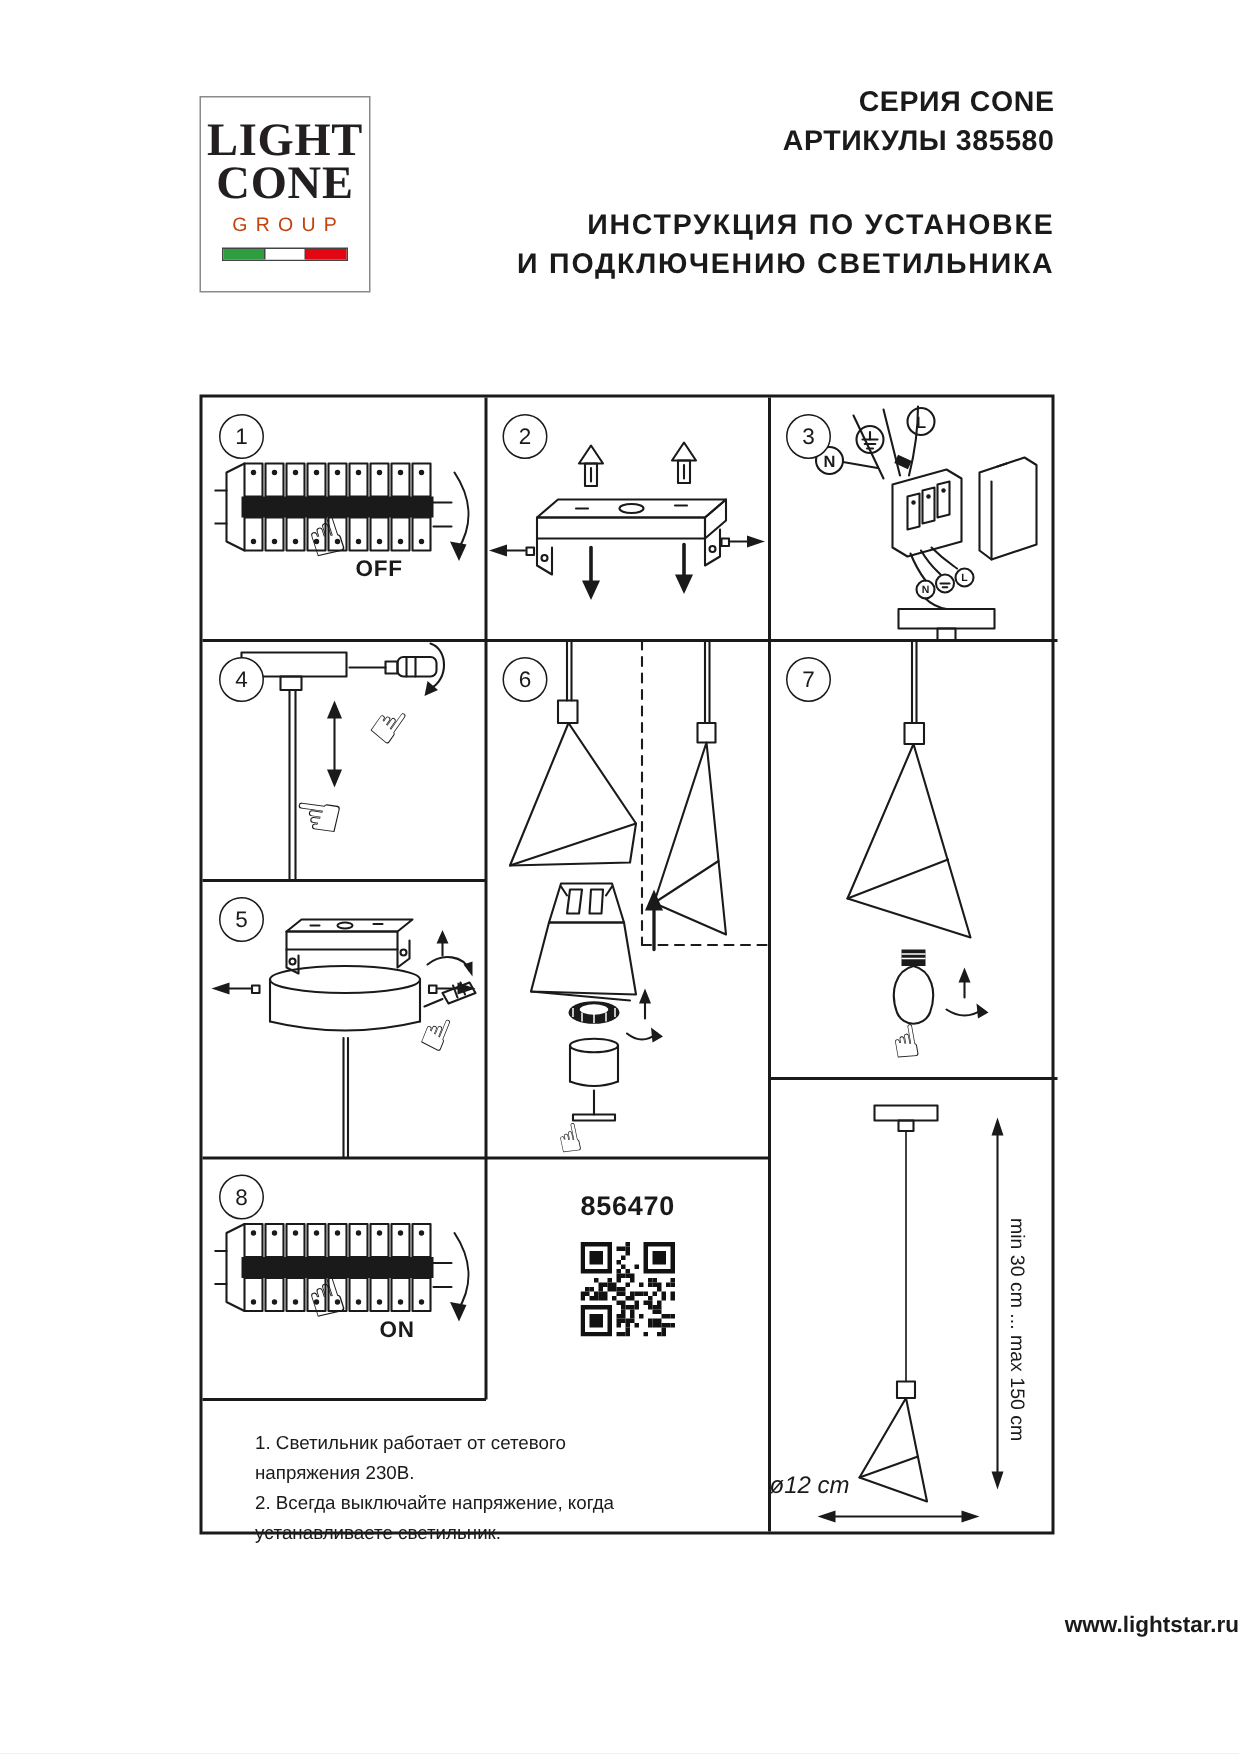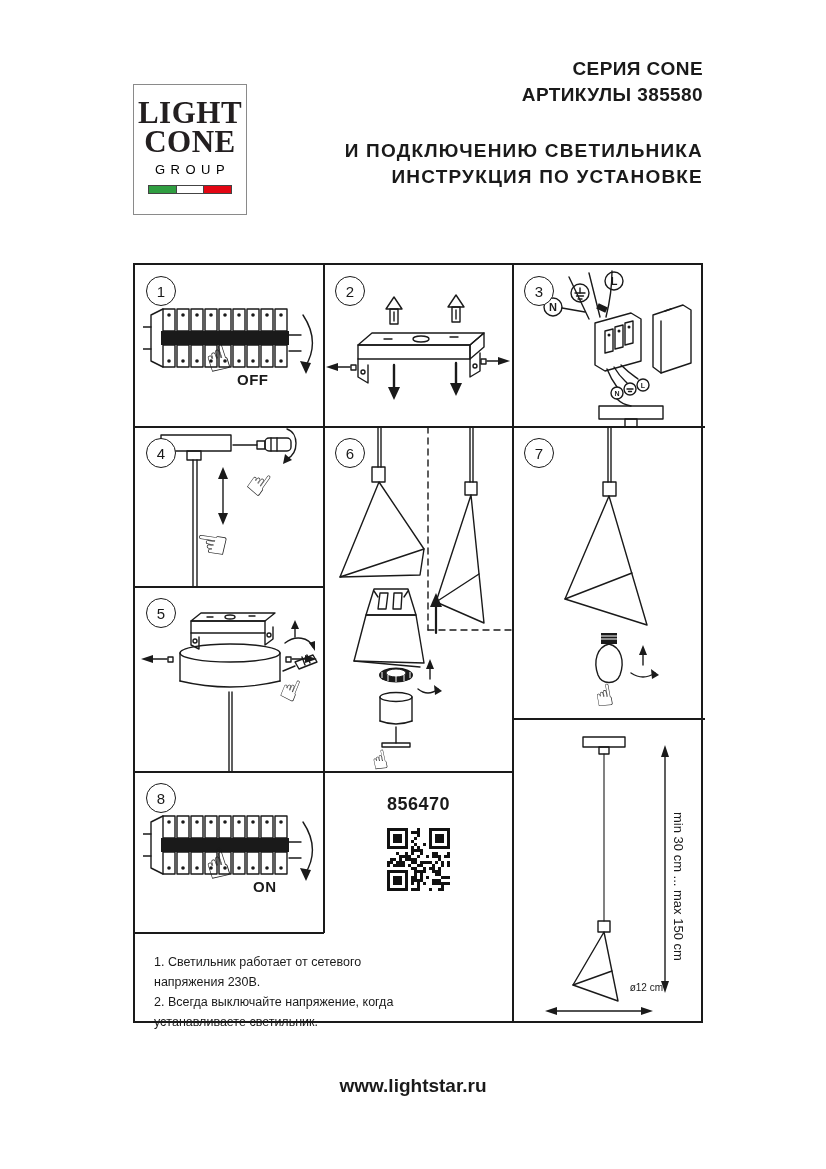--- a/index.html
+++ b/index.html
@@ -5,24 +5,24 @@
   * { margin:0; padding:0; box-sizing:border-box; }
   html,body { background:#e8e8e8; }
   .page {
     position:relative; width:826px; height:1169px; background:#ffffff;
     margin:0 auto; font-family:"Liberation Sans", sans-serif; color:#1a1a1a;
     overflow:hidden;
   }
   
   .logo-box {
     position:absolute; left:133px; top:64px; width:114px; height:131px;
-    border:1px solid #8a8a8a; background:#fff; text-align:center; padding-top:14px;margin-top:20px;
+    border:1px solid #8a8a8a; background:#fff; text-align:center; padding-top:14px;
   }
   .logo-word { font-family:"Liberation Serif", serif; font-weight:bold; font-size:31px; line-height:.92; color:#231f20; letter-spacing:.5px; }
-  .logo-group { font-size:13px; letter-spacing:5.5px; color:#000000; margin-top:6px; margin-left:5px; }
+  .logo-group { font-size:13px; letter-spacing:5.5px; color:#c2410c; margin-top:6px; margin-left:5px; }
   .logo-flag { display:flex; width:84px; height:9px; margin:8px auto 0; border:1px solid #444; }
   .logo-flag span { flex:1; }
   .flag-white { border-left:1px solid #444; border-right:1px solid #444; background:#fff; }
   .title-block { position:absolute; right:123px; top:56px; text-align:right; font-weight:bold; }
   .title-line { font-size:19px; line-height:26px; letter-spacing:.4px; }
   .title-gap { height:30px; }
   .instr-line { font-size:19px; line-height:26px; letter-spacing:1.2px; }
   
   .grid { position:absolute; left:133px; top:263px; width:570px; height:760px; border:2px solid #1a1a1a; }
   .gline { position:absolute; background:#1a1a1a; }
@@ -39,25 +39,25 @@
   .hand { position:absolute; font-family:"DejaVu Sans", sans-serif; color:#1a1a1a; line-height:1; z-index:2; }
   .wire-letter { font-size:11px; font-weight:600; font-family:"Liberation Sans",sans-serif; fill:#1a1a1a; }
   .wire-letter-sm { font-size:7px; font-weight:600; font-family:"Liberation Sans",sans-serif; fill:#1a1a1a; }
   
   .qr-article { position:absolute; left:0; top:22px; width:100%; text-align:center; font-size:18px; font-weight:bold; letter-spacing:.5px; }
   .qr-code { position:absolute; left:63px; top:56px; }
   
   .dim-height-label {
     position:absolute; left:158px; top:93px; writing-mode:vertical-rl; font-size:13px; white-space:nowrap;
   }
-  .dim-diameter-label { position:absolute; left:0; top:263px; width:150px; text-align:right; font-size:10px; }
+  .dim-diameter-label { position:absolute; left:0; top:263px; width:150px; text-align:left; font-size:16px;font-style:italic; }
   
   .notes { position:absolute; font-size:12.5px; line-height:1.6; padding:19px 26px 0 19px; }
   
-  .footer { position:absolute; top:1075px; left:0; width:100%; text-align:center; font-size:19px; font-weight:bold; }
+  .footer { position:absolute; top:1075px; left:0; width:100%; text-align:right; font-size:15px; font-weight:bold; }
 </style>
 </head>
 <body>
 
 <div class="page">
 
   <div class="logo-box">
     <div class="logo-word">LIGHT</div>
     <div class="logo-word">CONE</div>
     <div class="logo-group">GROUP</div>
@@ -65,22 +65,22 @@
       <span style="background:#2f9e41"></span>
       <span class="flag-white"></span>
       <span style="background:#e30613"></span>
     </div>
   </div>
 
   <div class="title-block">
     <div class="title-line">СЕРИЯ CONE</div>
     <div class="title-line">АРТИКУЛЫ 385580</div>
     <div class="title-gap"></div>
+    <div class="instr-line">ИНСТРУКЦИЯ ПО УСТАНОВКЕ</div>
     <div class="instr-line">И ПОДКЛЮЧЕНИЮ СВЕТИЛЬНИКА</div>
-    <div class="instr-line">ИНСТРУКЦИЯ ПО УСТАНОВКЕ</div>
   </div>
 
   <div class="grid">
 
     <div class="gline" style="left:188px; top:0; width:1.5px; height:668px"></div>
     <div class="gline" style="left:377px; top:0; width:1.5px; height:756px"></div>
     <div class="gline" style="left:0; top:161px; width:570px; height:1.5px"></div>
     <div class="gline" style="left:0; top:321px; width:189px; height:1.5px"></div>
     <div class="gline" style="left:0; top:506px; width:378px; height:1.5px"></div>
     <div class="gline" style="left:377px; top:453px; width:193px; height:1.5px"></div>
@@ -585,20 +585,20 @@
         <g>
           <line class="ln" x1="40" y1="292" x2="132" y2="292"></line>
           <polygon class="fil" points="44,288 32,292 44,296"></polygon>
           <polygon class="fil" points="128,288 140,292 128,296"></polygon>
         </g>
       </svg>
       <span class="dim-height-label">min 30 cm ... max 150 cm</span>
       <span class="dim-diameter-label">ø12 cm</span>
     </div>
 
-    <div class="panel notes" style="left:0; top:668px; width:316px; height:92px">
+    <div class="panel notes" style="left:16px; top:668px; width:316px; height:92px">
       <div>1. Светильник работает от сетевого напряжения 230В.</div>
       <div>2. Всегда выключайте напряжение, когда устанавливаете светильник.</div>
     </div>
   </div>
 
   <div class="footer">www.lightstar.ru</div>
 </div>
 
 </body></html>

